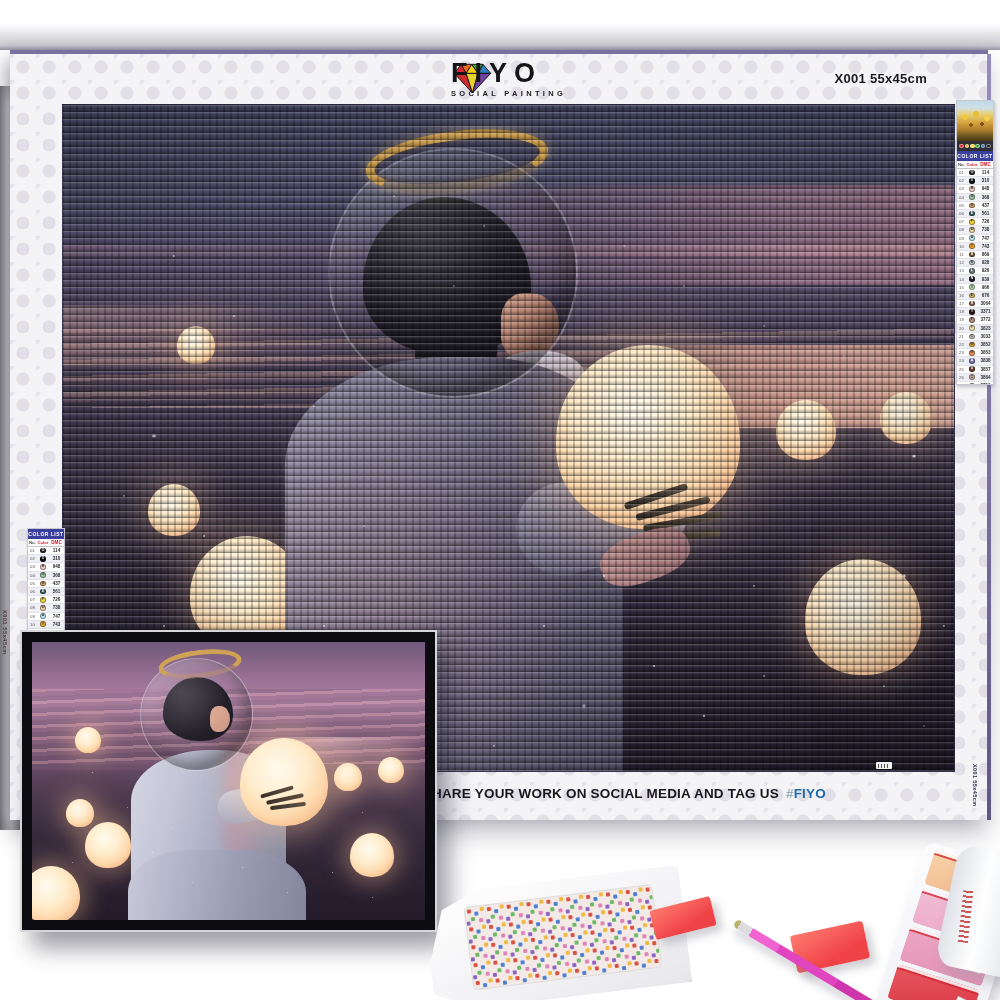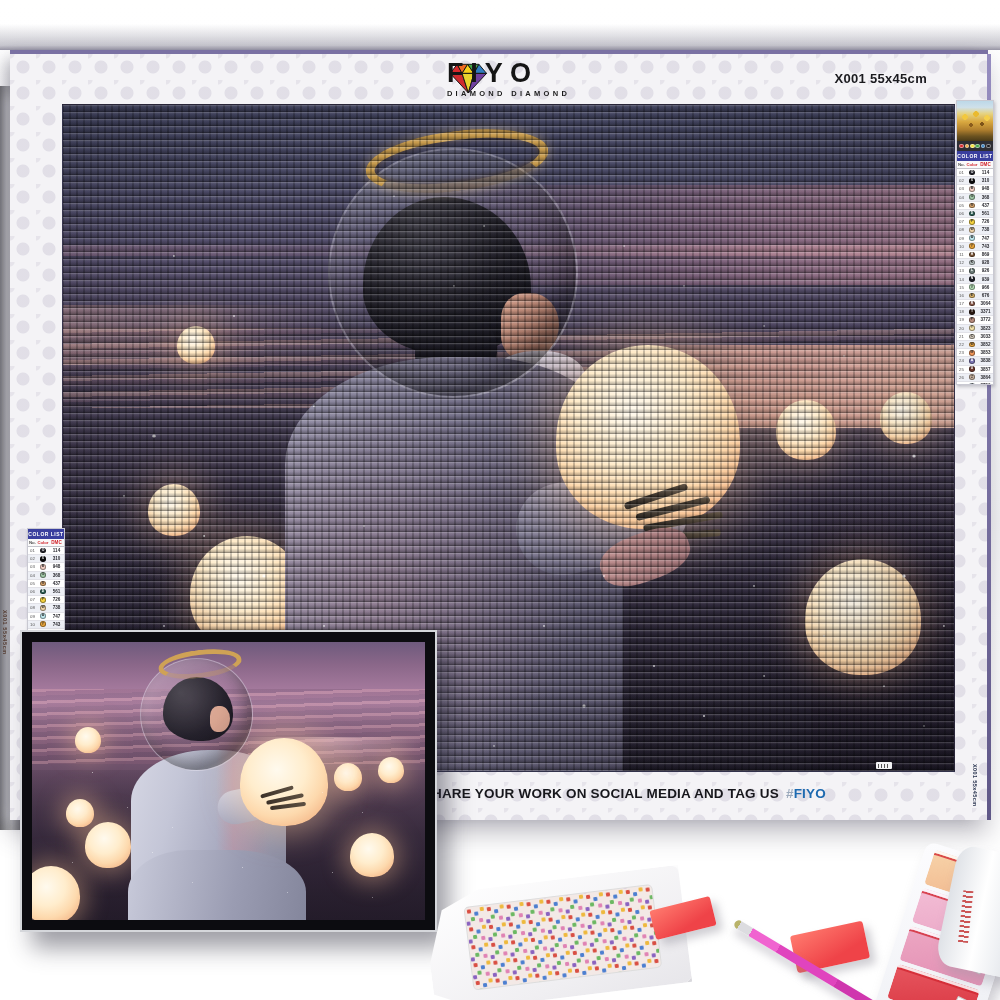--- a/index.html
+++ b/index.html
@@ -272,21 +272,21 @@
             <polygon points="21,17 29,4 38,17" fill="#f7cf1b"></polygon>
             <polygon points="29,4 45,4 38,17" fill="#45a649"></polygon>
             <polygon points="45,4 56,17 38,17" fill="#2f7dc0"></polygon>
             <polygon points="4,17 21,17 30,45" fill="#cf2b2f"></polygon>
             <polygon points="21,17 38,17 30,45" fill="#e8d22e"></polygon>
             <polygon points="38,17 56,17 30,45" fill="#7040a0"></polygon>
           </g>
         </svg>
         <span class="logo-text">
           <span class="brand">FIYO</span>
-          <span class="brand-sub">DIAMOND DIAMOND</span>
+          <span class="brand-sub">SOCIAL PAINTING</span>
         </span>
       </div>
       <span class="size-label">X001 55x45cm</span>
     </div>
 
     <div class="canvas-art">
       <div class="px-pink-top"></div>
       <div class="px-streak1"></div>
       <div class="px-leftwave"></div>
       <div class="px-waveband"></div>

